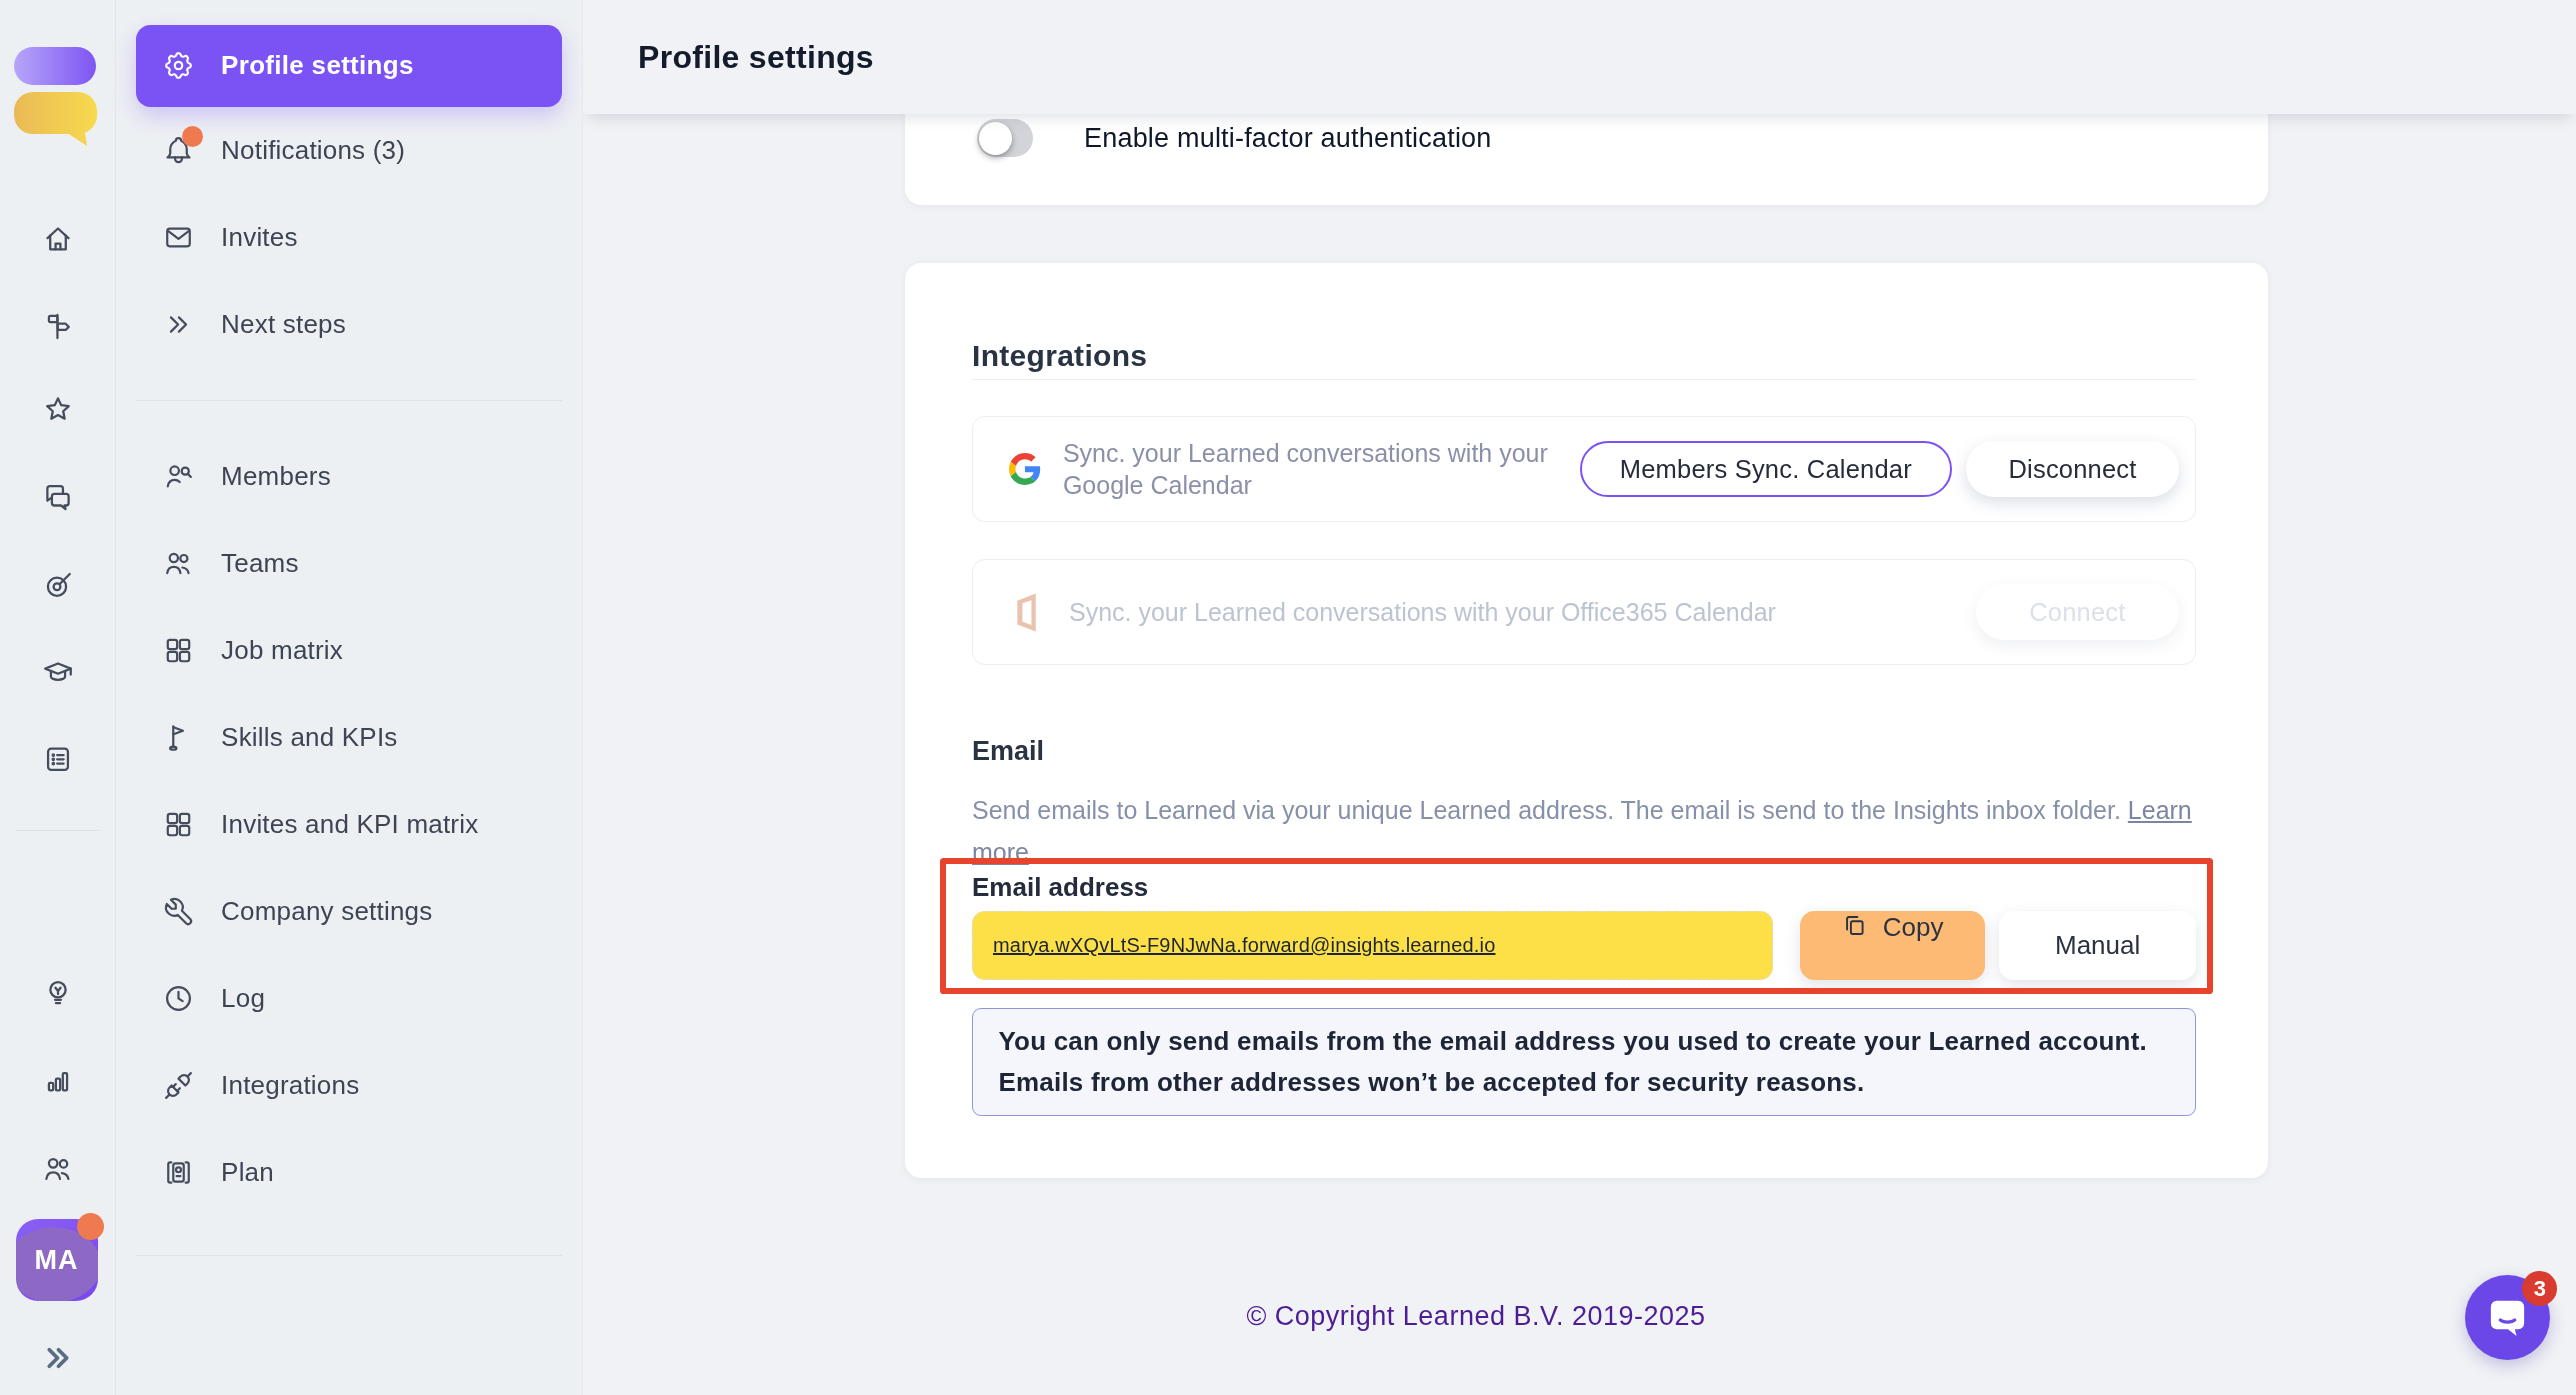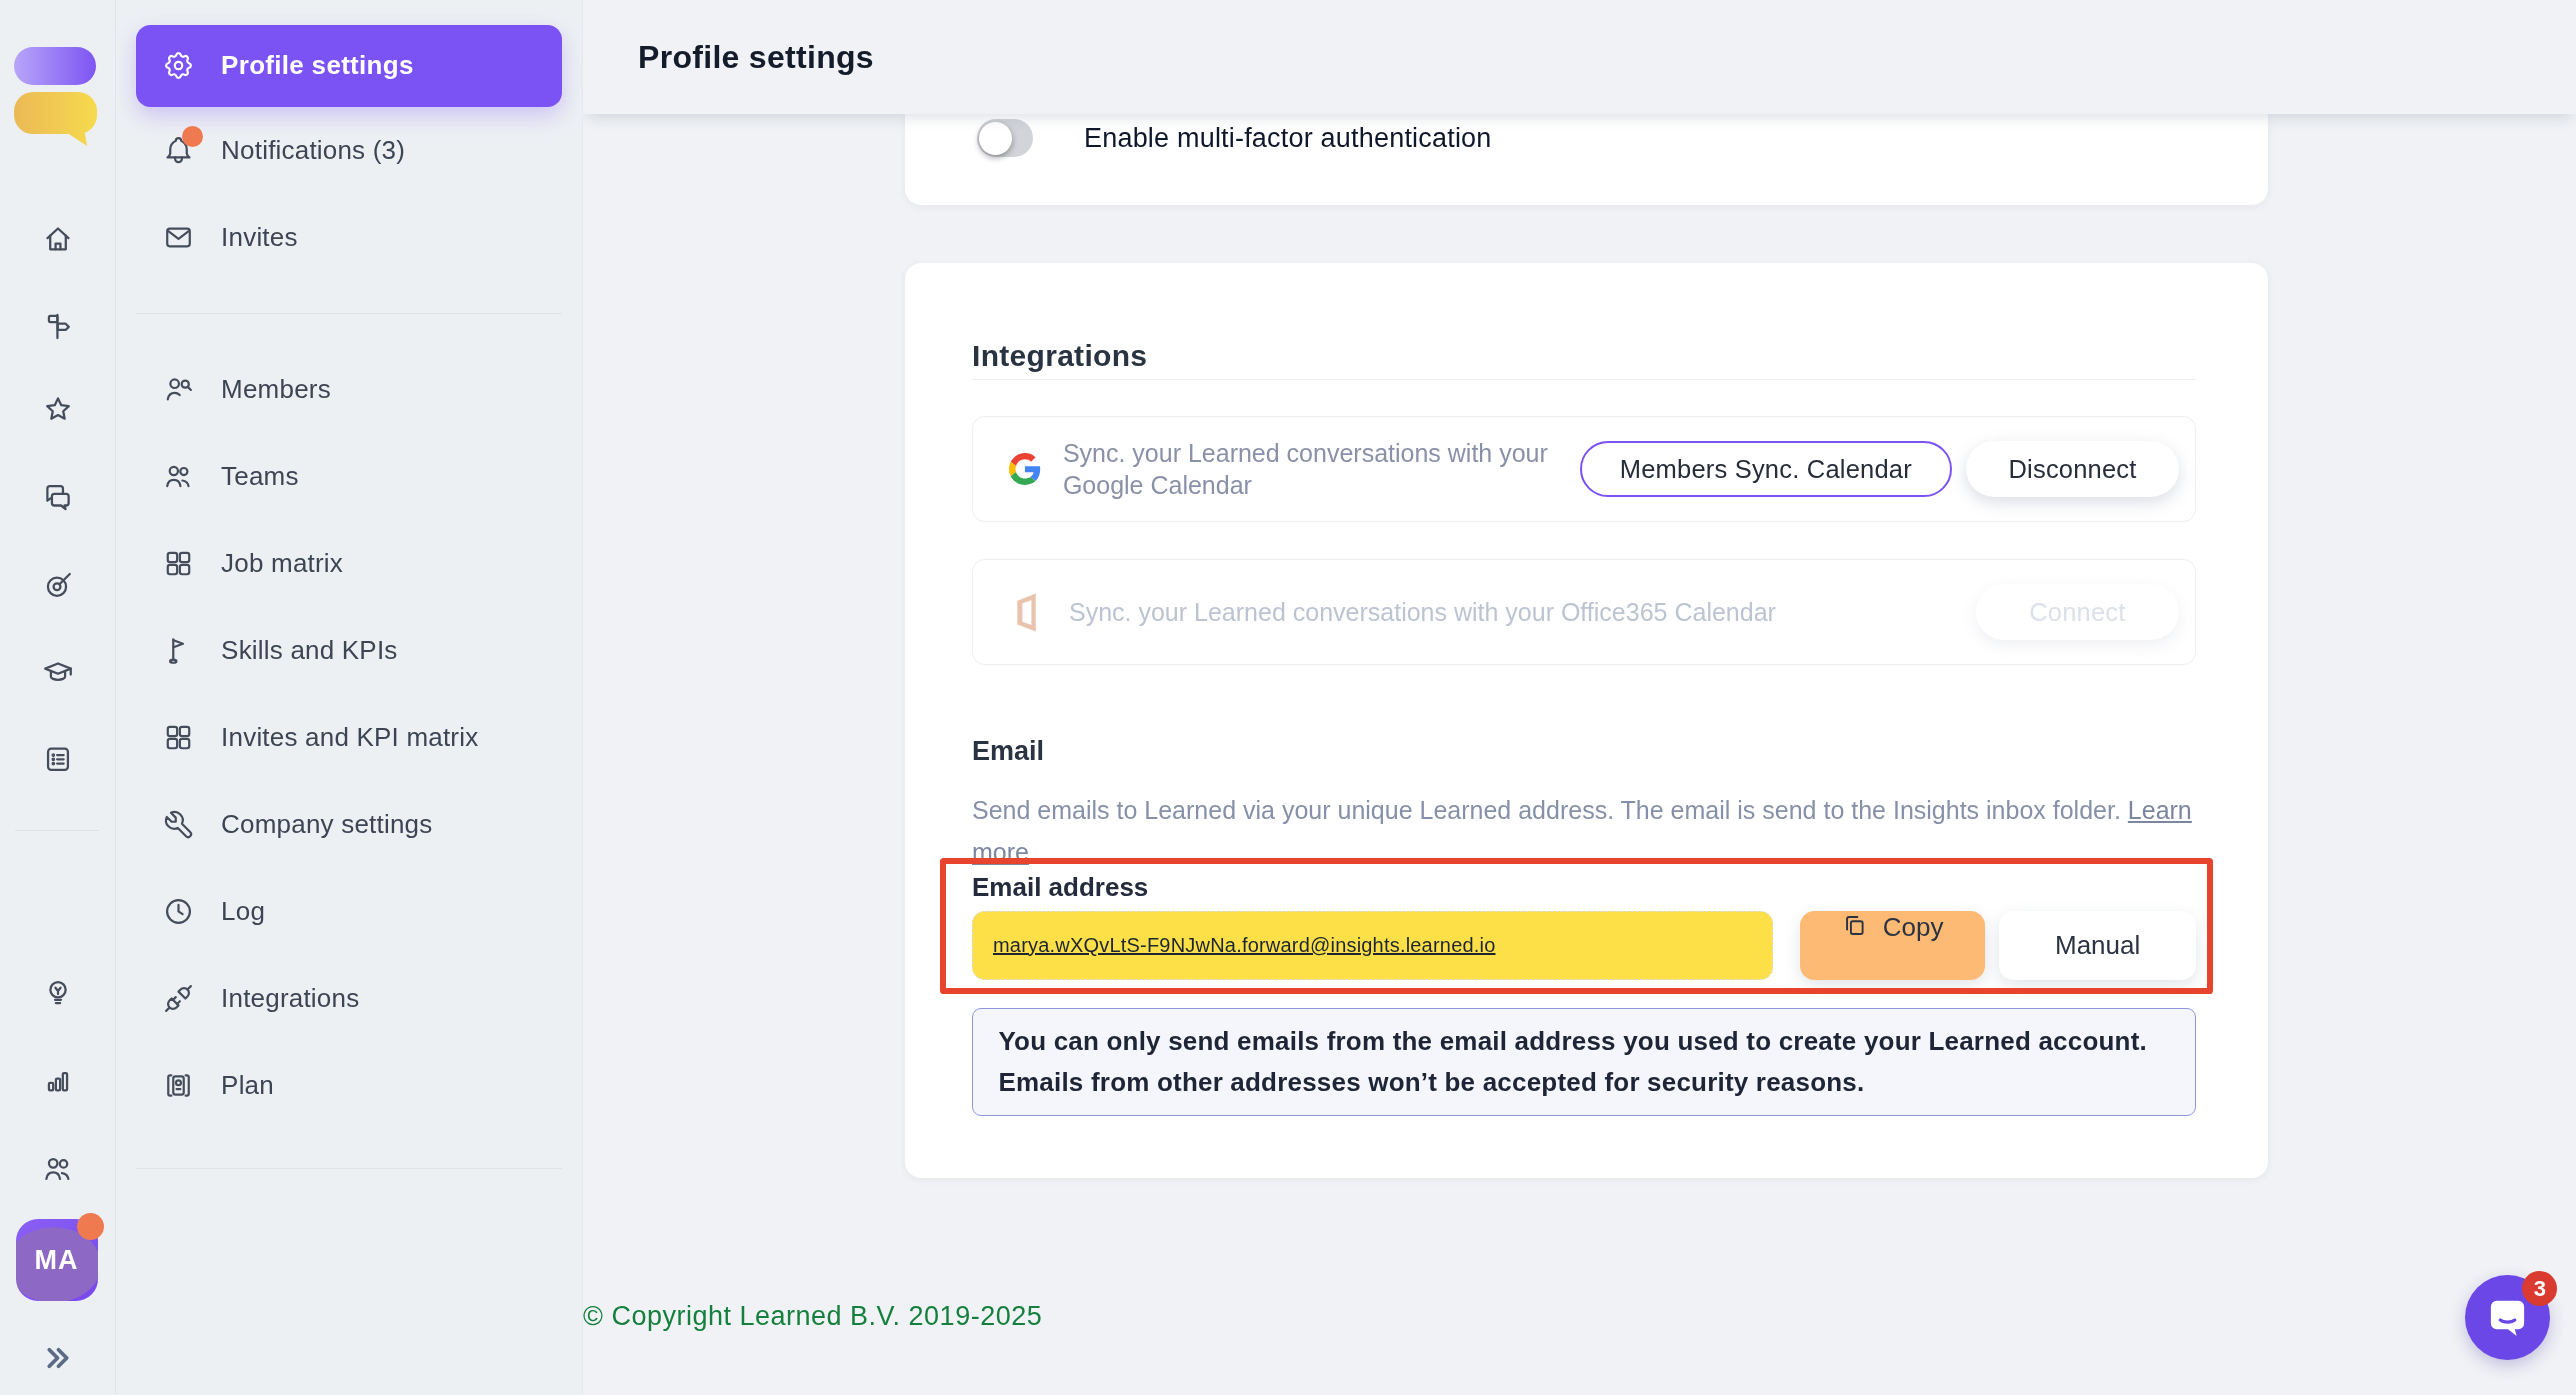--- a/index.html
+++ b/index.html
@@ -82,21 +82,21 @@
   .btn-copy{margin-left:27px;width:186px;height:69px;border:none;border-radius:14.6px;background:#fdba74;
     box-shadow:0 5.5px 14.6px rgba(125,135,160,.22);display:flex;align-items:flex-start;justify-content:center;gap:14.6px;
     font-size:26px;color:#2b3242;cursor:pointer;font-family:"Liberation Sans","DejaVu Sans",sans-serif;}
   .btn-reset{margin-left:14.6px;width:198px;height:69px;border:none;border-radius:14.6px;background:#fff;
     box-shadow:0 5.5px 14.6px rgba(125,135,160,.22);display:flex;align-items:center;justify-content:center;
     font-size:26px;color:#2b3242;cursor:pointer;font-family:"Liberation Sans","DejaVu Sans",sans-serif;}
   .note{position:absolute;left:67px;top:745px;width:1224px;min-height:106px;border:1.8px solid #8e96d9;
     border-radius:9px;background:#f5f6fc;padding:12px 25.5px;font-size:26px;font-weight:700;
     color:#1e2536;line-height:41px;letter-spacing:0.2px;}
 
-  .footer{position:absolute;left:0;top:1301px;right:207px;text-align:left;font-size:27px;color:#15803d;
+  .footer{position:absolute;left:0;top:1301px;right:207px;text-align:center;font-size:27px;color:#4c1d95;
     letter-spacing:0.5px;}
 
   
   .intercom{position:absolute;left:2465px;top:1275px;width:85px;height:85px;border-radius:50%;
     background:#6a47e6;display:flex;align-items:center;justify-content:center;cursor:pointer;z-index:50;
     box-shadow:0 5.5px 16.4px rgba(60,40,160,.25);}
   .badge{position:absolute;right:-7.3px;top:-3.6px;width:35px;height:35px;border-radius:50%;background:#d93b30;
     color:#fff;font-size:22px;font-weight:700;display:flex;align-items:center;justify-content:center;}
 </style>
 </head>
@@ -231,20 +231,29 @@
     <div class="side-item">
       <span class="ic">
         <svg width="33" height="33" viewBox="0 0 24 24" fill="none" stroke="#454c5c" stroke-width="1.6" stroke-linecap="round" stroke-linejoin="round">
           <rect x="3.8" y="5.6" width="16.4" height="12.8" rx="1.8"></rect>
             <path d="M4.6 7.4 12 13l7.4-5.6"></path>
         </svg>
       </span>
       <span class="lbl">Invites</span>
     </div>
 
+    <div class="side-item">
+      <span class="ic">
+        <svg width="33" height="33" viewBox="0 0 24 24" fill="none" stroke="#454c5c" stroke-width="1.6" stroke-linecap="round" stroke-linejoin="round">
+          <path d="m6.5 6.8 5.2 5.2-5.2 5.2"></path>
+            <path d="m12.3 6.8 5.2 5.2-5.2 5.2"></path>
+        </svg>
+      </span>
+      <span class="lbl">Next steps</span>
+    </div>
 
     <hr class="side-sep">
 
     <div class="side-item">
       <span class="ic">
         <svg width="33" height="33" viewBox="0 0 24 24" fill="none" stroke="#454c5c" stroke-width="1.6" stroke-linecap="round">
           <circle cx="9.2" cy="7.8" r="3.1"></circle>
             <path d="M4.2 19.2c.5-3 2.5-4.7 5-4.7 1.4 0 2.7.55 3.7 1.5"></path>
           <circle cx="16.9" cy="8.1" r="2.6"></circle>
             <path d="M18.8 10.1 21 12.3"></path>

